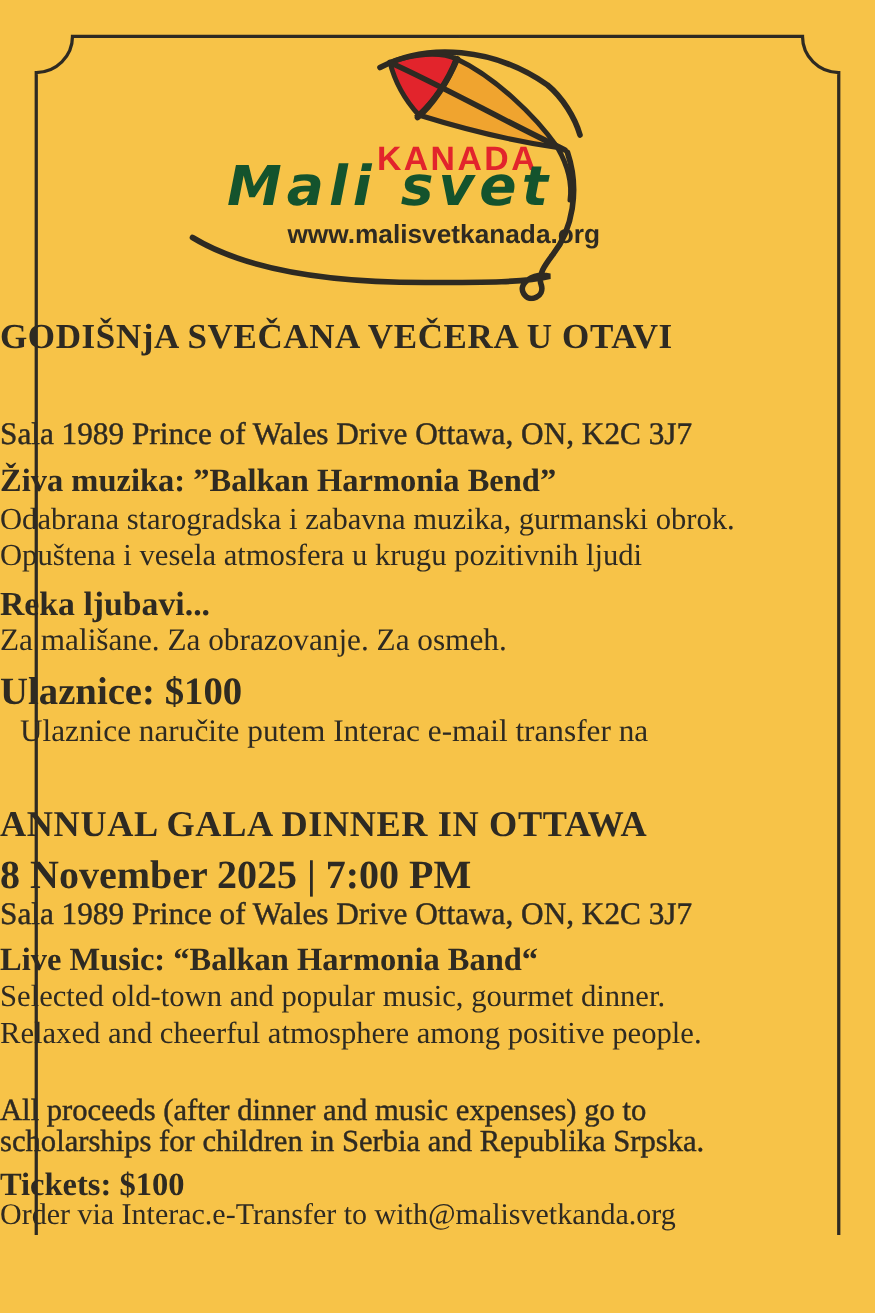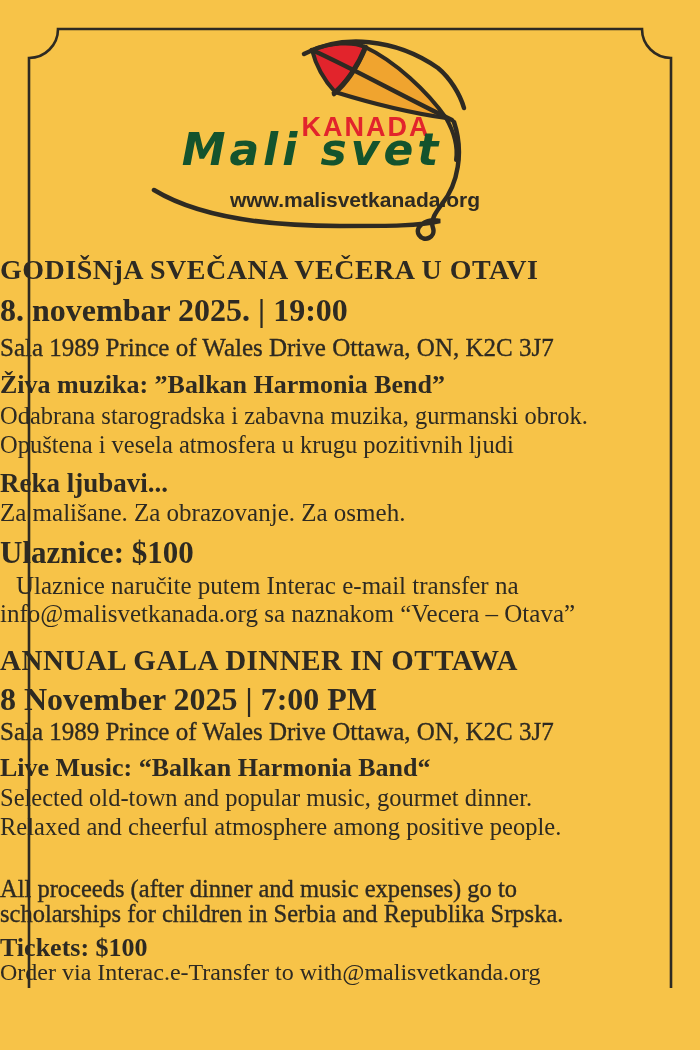--- a/index.html
+++ b/index.html
@@ -24,21 +24,21 @@
   }
   .brand{
     position:absolute;top:88px;left:50%;transform:translateX(-50%);
     margin-left:-38px;
     font-family:"DejaVu Sans", sans-serif;
     font-style:italic;font-weight:bold;
     font-size:44px;letter-spacing:4px;
     color:#14532d;white-space:nowrap;
   }
   .site{
-    position:absolute;top:152px;left:50%;transform:translateX(-50%);
+    position:absolute;top:140px;left:50%;transform:translateX(-50%);
     margin-left:5px;
     font-family:"Liberation Sans", sans-serif;
     font-weight:bold;font-size:21px;
     color:#2e2a22;white-space:nowrap;
   }
   
   .ln{
     position:absolute;left:0;width:100%;
     text-align:left;line-height:1.12;white-space:nowrap;
   }
@@ -72,33 +72,31 @@
 
         <path d="M 356 82 C 364 96, 368 110, 366 124" stroke-width="4"></path>
       </g>
     </svg>
     <div class="kanada">KANADA</div>
     <div class="brand">Mali svet</div>
     <div class="site">www.malisvetkanada.org</div>
   </div>
 
   <div class="ln b" style="top:254px;font-size:28px;letter-spacing:0.5px;">GODIŠNjA SVEČANA VEČERA U OTAVI</div>
-  <div class="ln b" style="top:293px;font-size:32px;">8. novembar 2025. | 19:00</div>
   <div class="ln md" style="top:334px;font-size:25px;">Sala 1989 Prince of Wales Drive Ottawa, ON, K2C 3J7</div>
 
   <div class="ln b" style="top:370px;font-size:26px;">Živa muzika: ”Balkan Harmonia Bend”</div>
   <div class="ln" style="top:402px;font-size:24.5px;">Odabrana starogradska i zabavna muzika, gurmanski obrok.</div>
   <div class="ln" style="top:431px;font-size:24.5px;">Opuštena i vesela atmosfera u krugu pozitivnih ljudi</div>
 
   <div class="ln b" style="top:468px;font-size:27px;">Reka ljubavi...</div>
   <div class="ln" style="top:499px;font-size:25px;">Za mališane. Za obrazovanje. Za osmeh.</div>
 
   <div class="ln b" style="top:536px;font-size:31px;">Ulaznice: $100</div>
   <div class="ln" style="top:572px;font-size:25px;padding-left:16px;">Ulaznice naručite putem Interac e-mail transfer na</div>
-  <div class="ln" style="top:600px;font-size:25px;">info@malisvetkanada.org sa naznakom “Vecera – Otava”</div>
 
   <div class="ln b" style="top:644px;font-size:29px;letter-spacing:0.5px;">ANNUAL GALA DINNER IN OTTAWA</div>
   <div class="ln b" style="top:682px;font-size:32px;">8 November 2025 | 7:00 PM</div>
   <div class="ln md" style="top:718px;font-size:25px;">Sala 1989 Prince of Wales Drive Ottawa, ON, K2C 3J7</div>
 
   <div class="ln b" style="top:753px;font-size:26px;">Live Music: “Balkan Harmonia Band“</div>
   <div class="ln" style="top:784px;font-size:24.5px;">Selected old-town and popular music, gourmet dinner.</div>
   <div class="ln" style="top:813px;font-size:24.5px;">Relaxed and cheerful atmosphere among positive people.</div>
 
 

